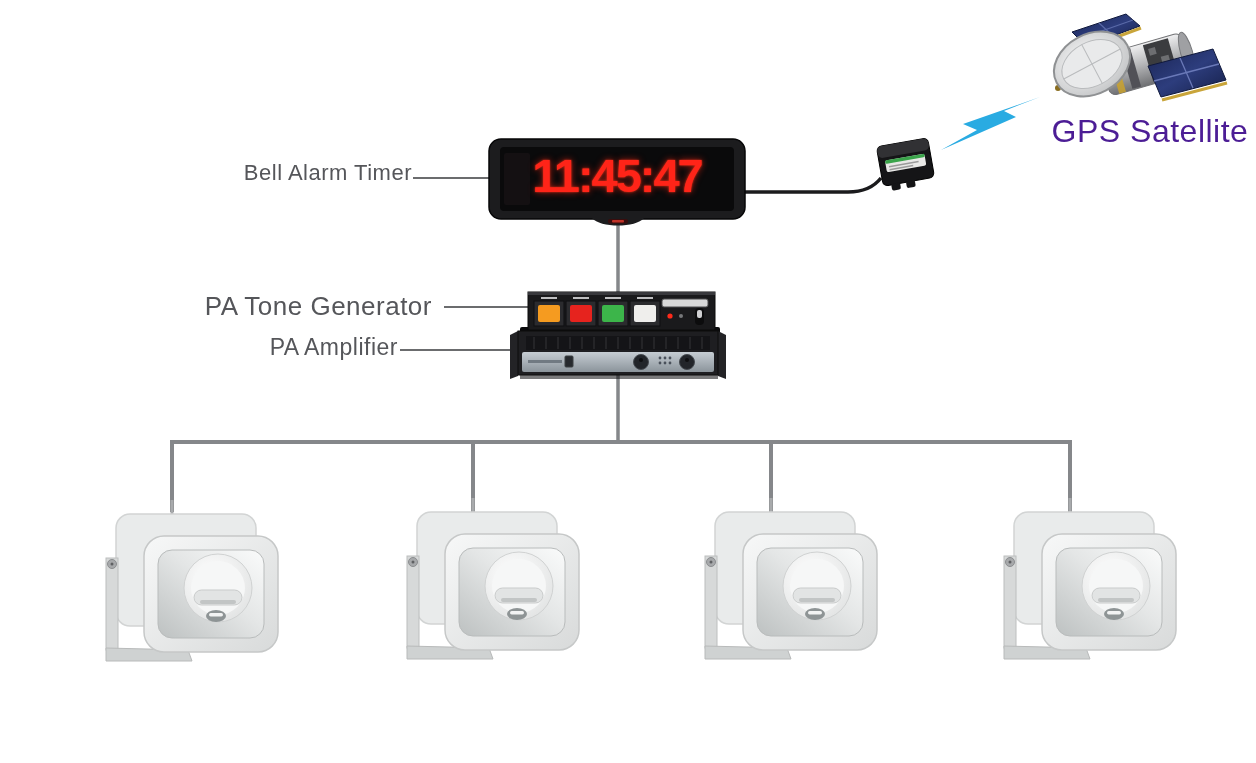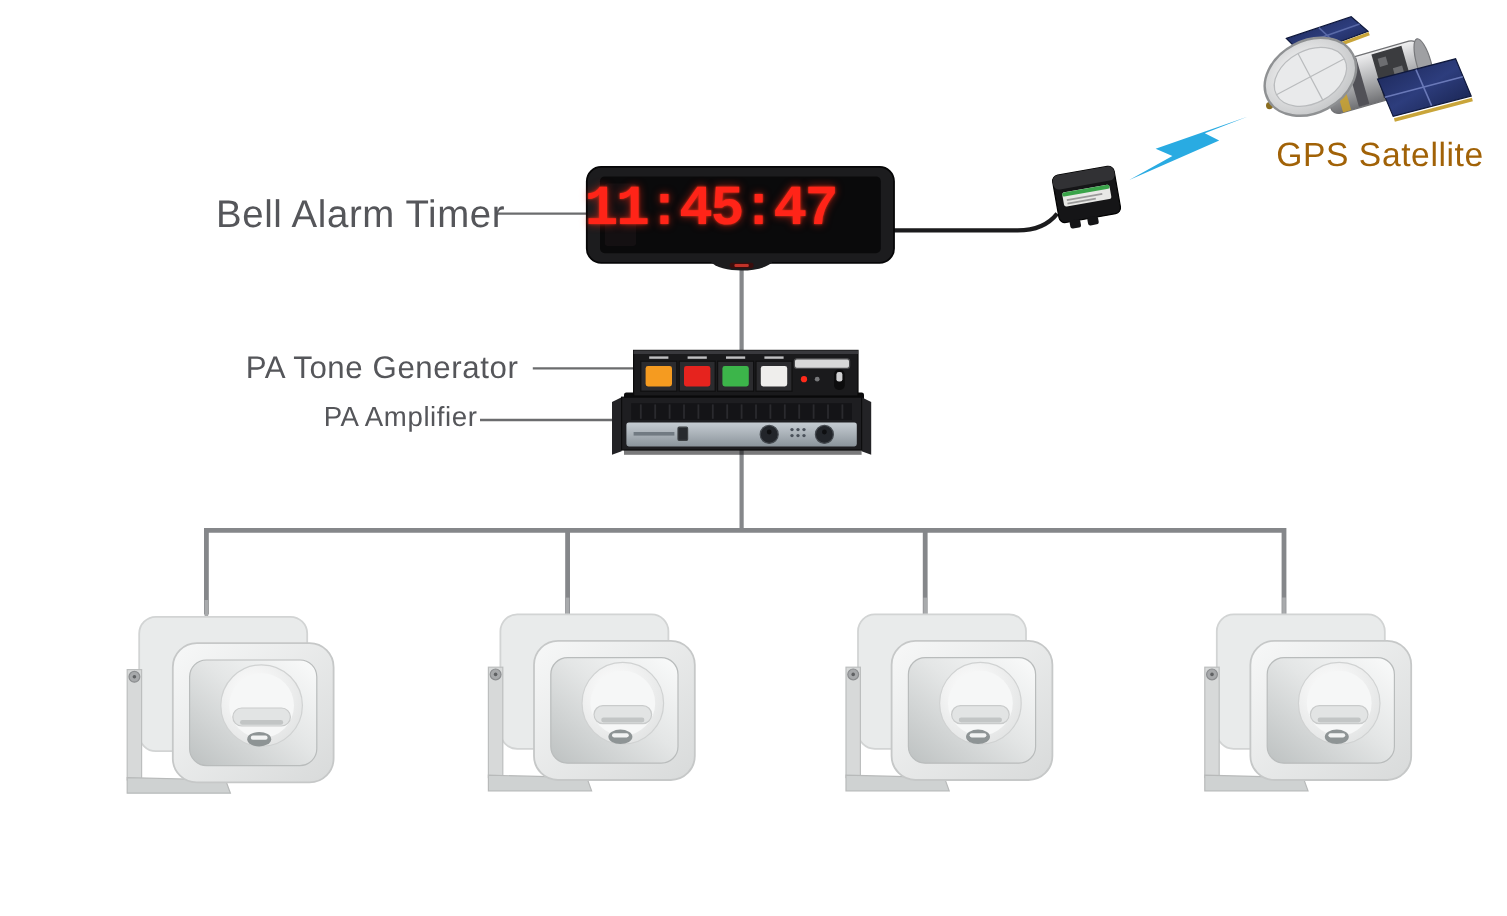--- a/index.html
+++ b/index.html
@@ -7,29 +7,29 @@
     position:relative;width:1256px;height:763px;background:#ffffff;overflow:hidden;
     font-family:"Liberation Sans",sans-serif;
   }
   #gfx{position:absolute;left:0;top:0;}
   .lbl{
     position:absolute;color:#55565a;font-weight:300;
     letter-spacing:.5px;white-space:nowrap;
   }
   .lbl.right{text-align:right;}
   .lbl.center{text-align:center;}
-  #bell-label{left:180px;top:160px;width:232px;font-size:32px;}
+  #bell-label{left:180px;top:160px;width:232px;font-size:22px;}
   #tone-label{left:200px;top:291px;width:232px;font-size:26px;}
   #amp-label{left:210px;top:334px;width:188px;font-size:23px;}
-  #gps-label{left:1050px;top:113px;width:200px;font-size:28px;color:#a16207;}
+  #gps-label{left:1050px;top:113px;width:200px;font-size:32px;color:#4c1d95;}
   #speakers-label{left:490px;top:690px;width:280px;font-size:33px;color:#7a7b7e;}
   #clock-digits{
-    position:absolute;left:473px;top:147px;width:238px;height:56px;
+    position:absolute;left:498px;top:147px;width:238px;height:56px;
     display:flex;align-items:center;justify-content:center;
-    font-family:Liberation Mono, monospace;font-weight:bold;
+    font-family:Liberation Sans, sans-serif;font-weight:bold;
     font-size:47px;letter-spacing:-2px;color:#ff2418;
     text-shadow:0 0 7px rgba(255,40,20,.65),0 0 2px rgba(255,60,30,.9);
   }
 </style>
 </head>
 <body>
 
 <div id="stage">
 
   <svg id="gfx" width="1256" height="763" viewBox="0 0 1256 763">

